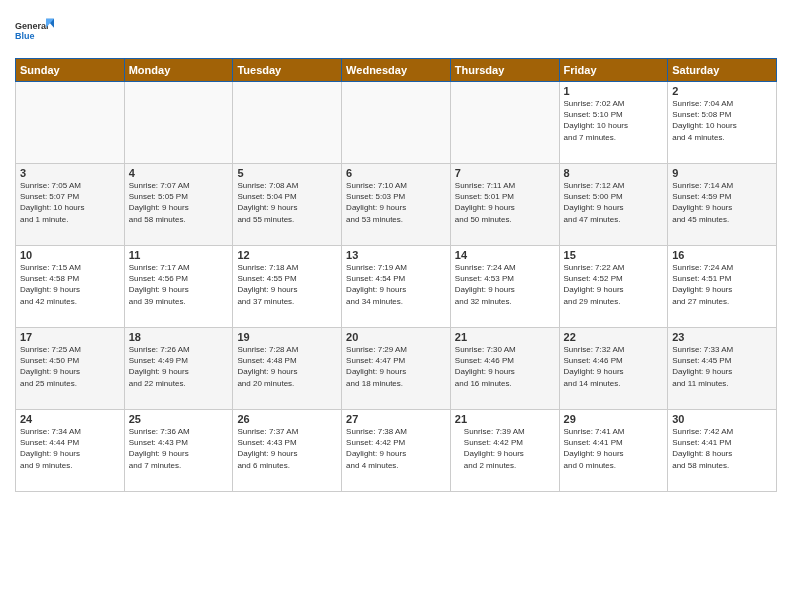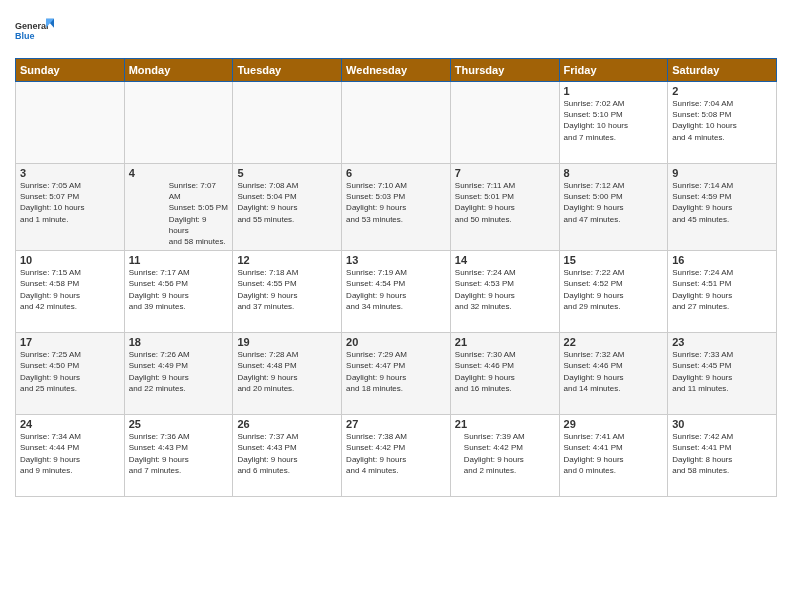--- a/index.html
+++ b/index.html
@@ -140,21 +140,21 @@
         <tr>
           <td class="shaded">
             <span class="day-num">3</span>
             <div class="day-info" style="white-space: pre-line;">Sunrise: 7:05 AM
 Sunset: 5:07 PM
 Daylight: 10 hours
 and 1 minute.</div>
           </td>
           <td class="shaded">
             <span class="day-num">4</span>
-            <div class="day-info" style="white-space: pre-line; margin-left: 40px;">Sunrise: 7:07 AM
+            <div class="day-info" style="white-space: pre-line;">Sunrise: 7:07 AM
 Sunset: 5:05 PM
 Daylight: 9 hours
 and 58 minutes.</div>
           </td>
           <td class="shaded">
             <span class="day-num">5</span>
             <div class="day-info" style="white-space: pre-line;">Sunrise: 7:08 AM
 Sunset: 5:04 PM
 Daylight: 9 hours
 and 55 minutes.</div>

